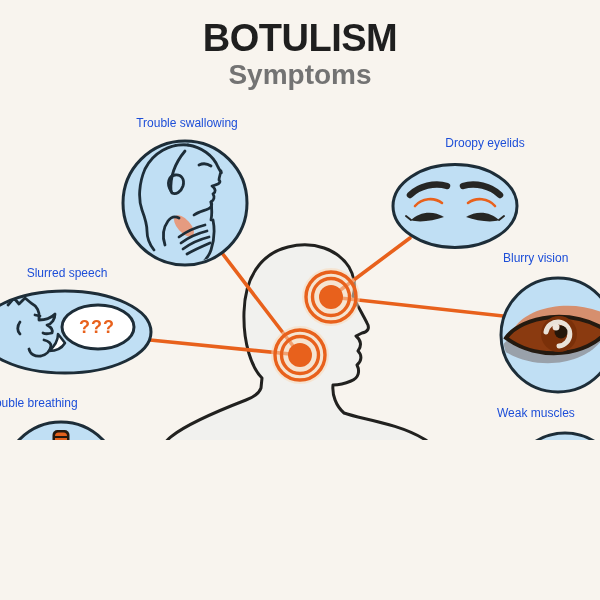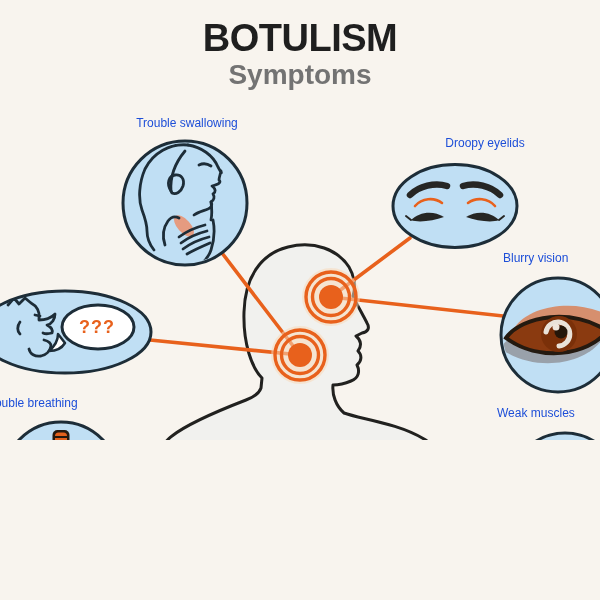--- a/index.html
+++ b/index.html
@@ -203,20 +203,21 @@
     <use href="#bullseye" transform="translate(297,483)"></use>
     <use href="#bullseye" transform="translate(427,493)"></use>
   </g>
 </svg>
 
 <div class="txt title">BOTULISM</div>
 <div class="txt subtitle">Symptoms</div>
 
 <div class="txt lbl center lbl-swallow">Trouble swallowing</div>
 <div class="txt lbl center lbl-droopy">Droopy eyelids</div>
+<div class="txt lbl center lbl-slurred">Slurred speech</div>
 <div class="txt lbl lbl-blurry">Blurry vision</div>
 <div class="txt lbl lbl-breathing">Trouble breathing</div>
 <div class="txt lbl lbl-weak">Weak muscles</div>
 
 <div class="txt bubble-q">???</div>
 <div class="txt watermark">PH</div>
 
 </div>
 
 </body></html>

